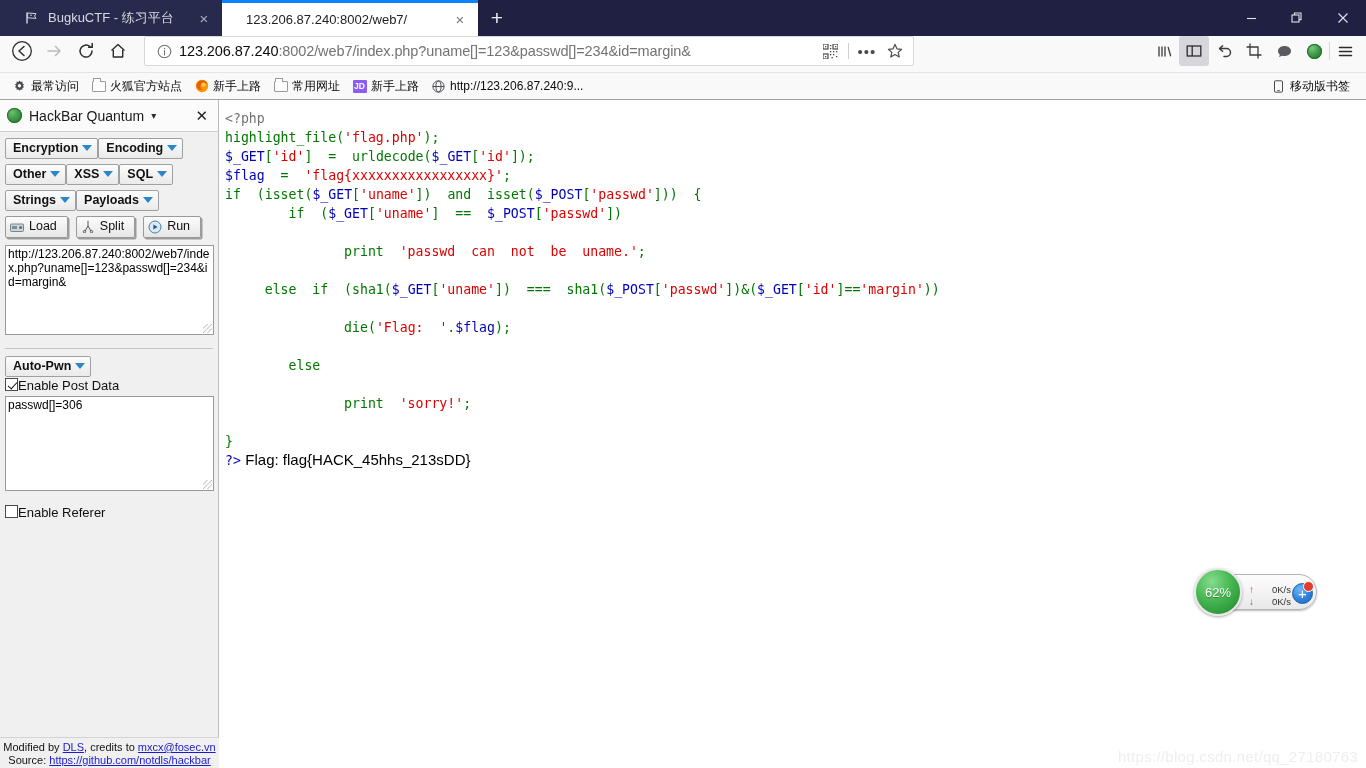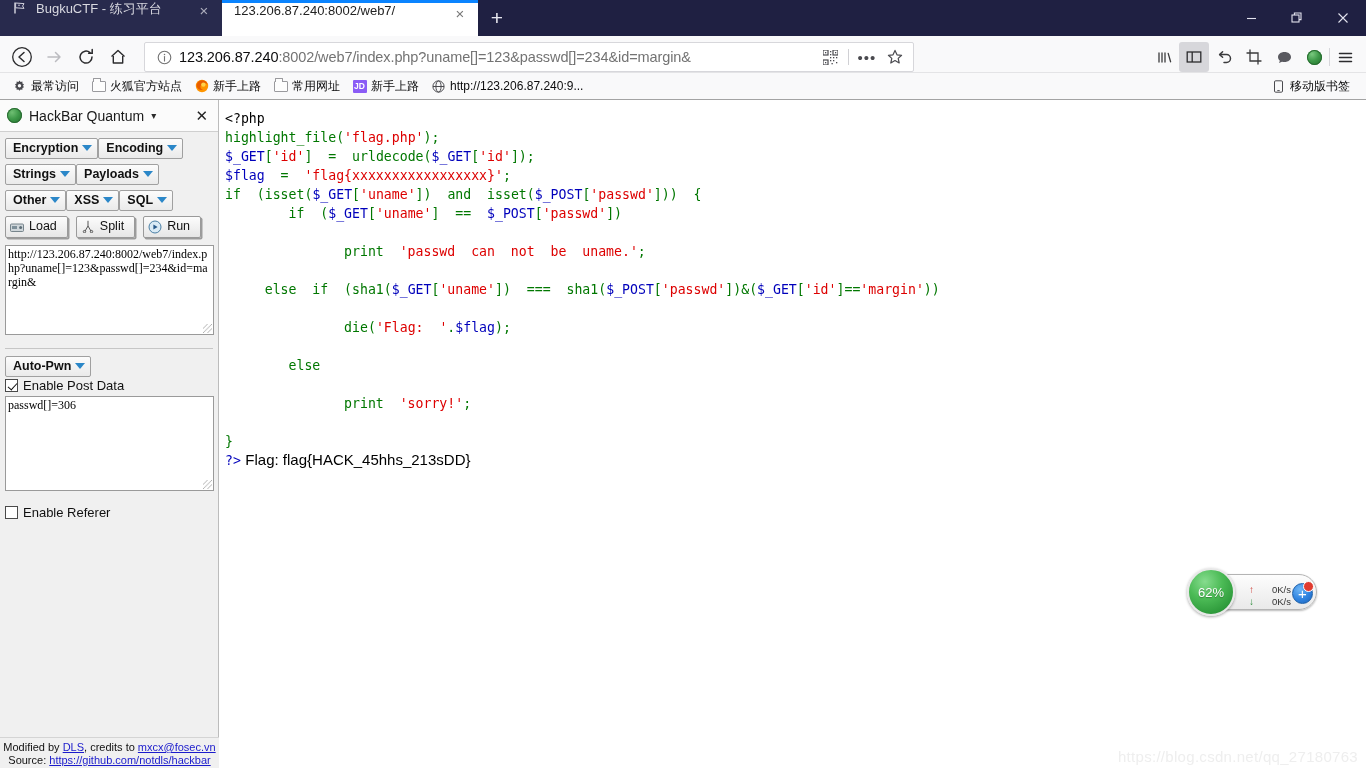--- a/index.html
+++ b/index.html
@@ -11,22 +11,22 @@
     background: #ffffff;
   }
 
   
   #tabbar {
     height: 36px; background: #1f2042;
     display: flex; align-items: flex-end;
     position: relative;
   }
   .tab {
-    height: 36px; display: flex; 
-    padding: 0 8px 0 12px; gap: 8px;
+    height: 36px; display: flex; align-items: center;
+    padding: 0 8px 0 24px; gap: 8px;
     font-size: 13px; color: #d8d8e0;
     position: relative; min-width: 0;
   }
   .tab.inactive { width: 222px; background: #282a4d; }
   .tab.active {
     width: 256px; background: #ffffff; color: #222;
     border-top: 3px solid #0a84ff;
     height: 36px;
   }
   .tab-fav { width: 16px; height: 16px; flex: 0 0 16px; display:flex; align-items:center; justify-content:center;}
@@ -49,21 +49,21 @@
   }
   .wbtn {
     width: 46px; height: 36px; display: flex; align-items: center;
     justify-content: center; color: #e3e3ee;
   }
 
   
   #navbar {
     height: 37px; background: #f9f9fa;
     border-bottom: 1px solid #e4e4e6;
-    display: flex; align-items: flex-end; padding: 0 6px;
+    display: flex; align-items: flex-start; padding: 0 6px;
   }
   .navbtn {
     width: 32px; height: 30px; display: flex; align-items: center;
     justify-content: center; color: #3b3b3d; flex: 0 0 auto;
   }
   .navbtn.dim { color: #b9b9bd; }
   #urlbar {
     flex: 1 1 auto; height: 30px; margin: 0 6px 0 10px;
     background: #fff; border: 1px solid #d7d7db; border-radius: 2px;
     display: flex; align-items: center; padding: 0 4px 0 8px;
@@ -147,34 +147,34 @@
     background: linear-gradient(#fcfcfc, #e6e6e6);
     border: 1px solid #9a9a9a; border-radius: 2px;
     box-shadow: 1.5px 1.5px 0 rgba(0,0,0,.35);
     padding: 2px 10px 3px 4px; font-size: 12.5px; color: #111;
     display: flex; align-items: center; gap: 5px; line-height: 15px;
   }
   .hb-act .gi { width: 14px; height: 14px; display:flex; align-items:center; justify-content:center;}
   .hb-ta {
     width: 209px; height: 90px; margin: 2px 0 0 0;
     border: 1px solid #9a9a9a; background: #fff;
-    font-family: Liberation Serif, serif; font-size: 12px;
+    font-family: Liberation Sans, sans-serif; font-size: 12px;
     color: #000; padding: 1px 2px; line-height: 14px;
     resize: none; overflow: hidden; white-space: pre-wrap;
     word-break: break-all; display: block;
   }
   .resizer {
     width: 9px; height: 9px; position: absolute; right: 2px; bottom: 2px;
     background:
       linear-gradient(135deg, transparent 46%, #9a9a9a 46%, #9a9a9a 54%, transparent 54%) 0 0/4.5px 4.5px repeat;
     opacity: .85;
   }
   .ta-wrap { position: relative; display: inline-block; }
   .hb-sep { height: 1px; background: #c6c6c6; margin: 9px 0 7px 0; }
-  .chk-row { display: flex; align-items: center; gap: 5px; font-size: 13px; color: #111; padding: 1px 0; }
+  .chk-row { display: flex; font-size: 13px; color: #111; padding: 1px 0; }
   .chkbox {
     width: 13px; height: 13px; border: 1px solid #4a4a4a; background: #fff;
     flex: 0 0 13px; position: relative;
   }
   .chkbox.on:after {
     content: ''; position: absolute; left: 3.5px; top: 0.5px;
     width: 4px; height: 8px; border: solid #111;
     border-width: 0 1.7px 1.7px 0; transform: rotate(42deg);
   }
   #sb-footer {
@@ -185,21 +185,21 @@
   }
   #sb-footer a { color: #1b1bcc; text-decoration: underline; }
 
   
   #content { flex: 1 1 auto; position: relative; background: #fff; overflow: hidden; }
   #code {
     font-family: "DejaVu Sans Mono", "Liberation Mono", monospace;
     font-size: 13.2px; line-height: 19px;
     padding: 9px 0 0 6px; white-space: pre; letter-spacing: 0px;
   }
-  .k  { color: #000000; text-align: right; }  
+  .k  { color: #737373; text-align: right; }  
   .fn { color: #007700; }  
   .st { color: #dd0000; }  
   .vr { color: #0000bb; }  
   .bk { color: #007700; }  
   #outflag {
     font-family: "Liberation Sans", sans-serif;
     font-size: 15px; color: #000;
   }
 
   
@@ -210,21 +210,21 @@
   }
   #netpill {
     position: absolute; left: 24px; top: 6px;
     width: 107px; height: 36px; border-radius: 18px;
     background: linear-gradient(#fdfdfd, #e9e9e9);
     border: 1px solid #b4b4b4;
     box-shadow: 0 1px 2px rgba(0,0,0,.28);
     display: flex; align-items: center;
   }
   #netball {
-    position: absolute; left: 1px; top: 0px;
+    position: absolute; left: 8px; top: 0px;
     width: 48px; height: 48px; border-radius: 50%;
     background: radial-gradient(circle at 36% 26%, #86dc8e 0%, #4cbb56 40%, #2f9b3c 75%, #1d7a2a 100%);
     border: 2px solid #e8e8e8;
     box-shadow: 0 1px 3px rgba(0,0,0,.35);
     display: flex; align-items: center; justify-content: center;
     color: #fff; font-size: 13px; z-index: 3;
     text-shadow: 0 1px 1px rgba(0,0,0,.3);
   }
   .netrow { display: flex; align-items: center; gap: 3px; font-size: 9.5px; color: #333; line-height: 12px;}
   .arr { font-size: 10px; line-height: 10px; }
@@ -477,39 +477,39 @@
           <span>Encryption</span>
           <span class="caret"></span>
         </div>
         <div class="hb-btn">
           <span>Encoding</span>
           <span class="caret"></span>
         </div>
       </div>
       <div class="hb-row">
         <div class="hb-btn">
+          <span>Other</span>
+          <span class="caret"></span>
+        </div>
+        <div class="hb-btn">
+          <span>XSS</span>
+          <span class="caret"></span>
+        </div>
+        <div class="hb-btn">
+          <span>SQL</span>
+          <span class="caret"></span>
+        </div>
+      </div>
+      <div class="hb-row">
+        <div class="hb-btn">
           <span>Strings</span>
           <span class="caret"></span>
         </div>
         <div class="hb-btn">
           <span>Payloads</span>
-          <span class="caret"></span>
-        </div>
-      </div>
-      <div class="hb-row">
-        <div class="hb-btn">
-          <span>Other</span>
-          <span class="caret"></span>
-        </div>
-        <div class="hb-btn">
-          <span>XSS</span>
-          <span class="caret"></span>
-        </div>
-        <div class="hb-btn">
-          <span>SQL</span>
           <span class="caret"></span>
         </div>
       </div>
 
       <div class="hb-row" style="gap:8px;margin-top:2px;">
         <div class="hb-act">
           <span class="gi">
             <svg width="14" height="12" viewBox="0 0 14 12">
               <rect x="0.5" y="3" width="13" height="7.5" rx="1" fill="#cfd6da" stroke="#6b7a82" stroke-width="0.9"></rect>
               <rect x="2" y="5" width="5" height="3" fill="#7d8f99"></rect>

